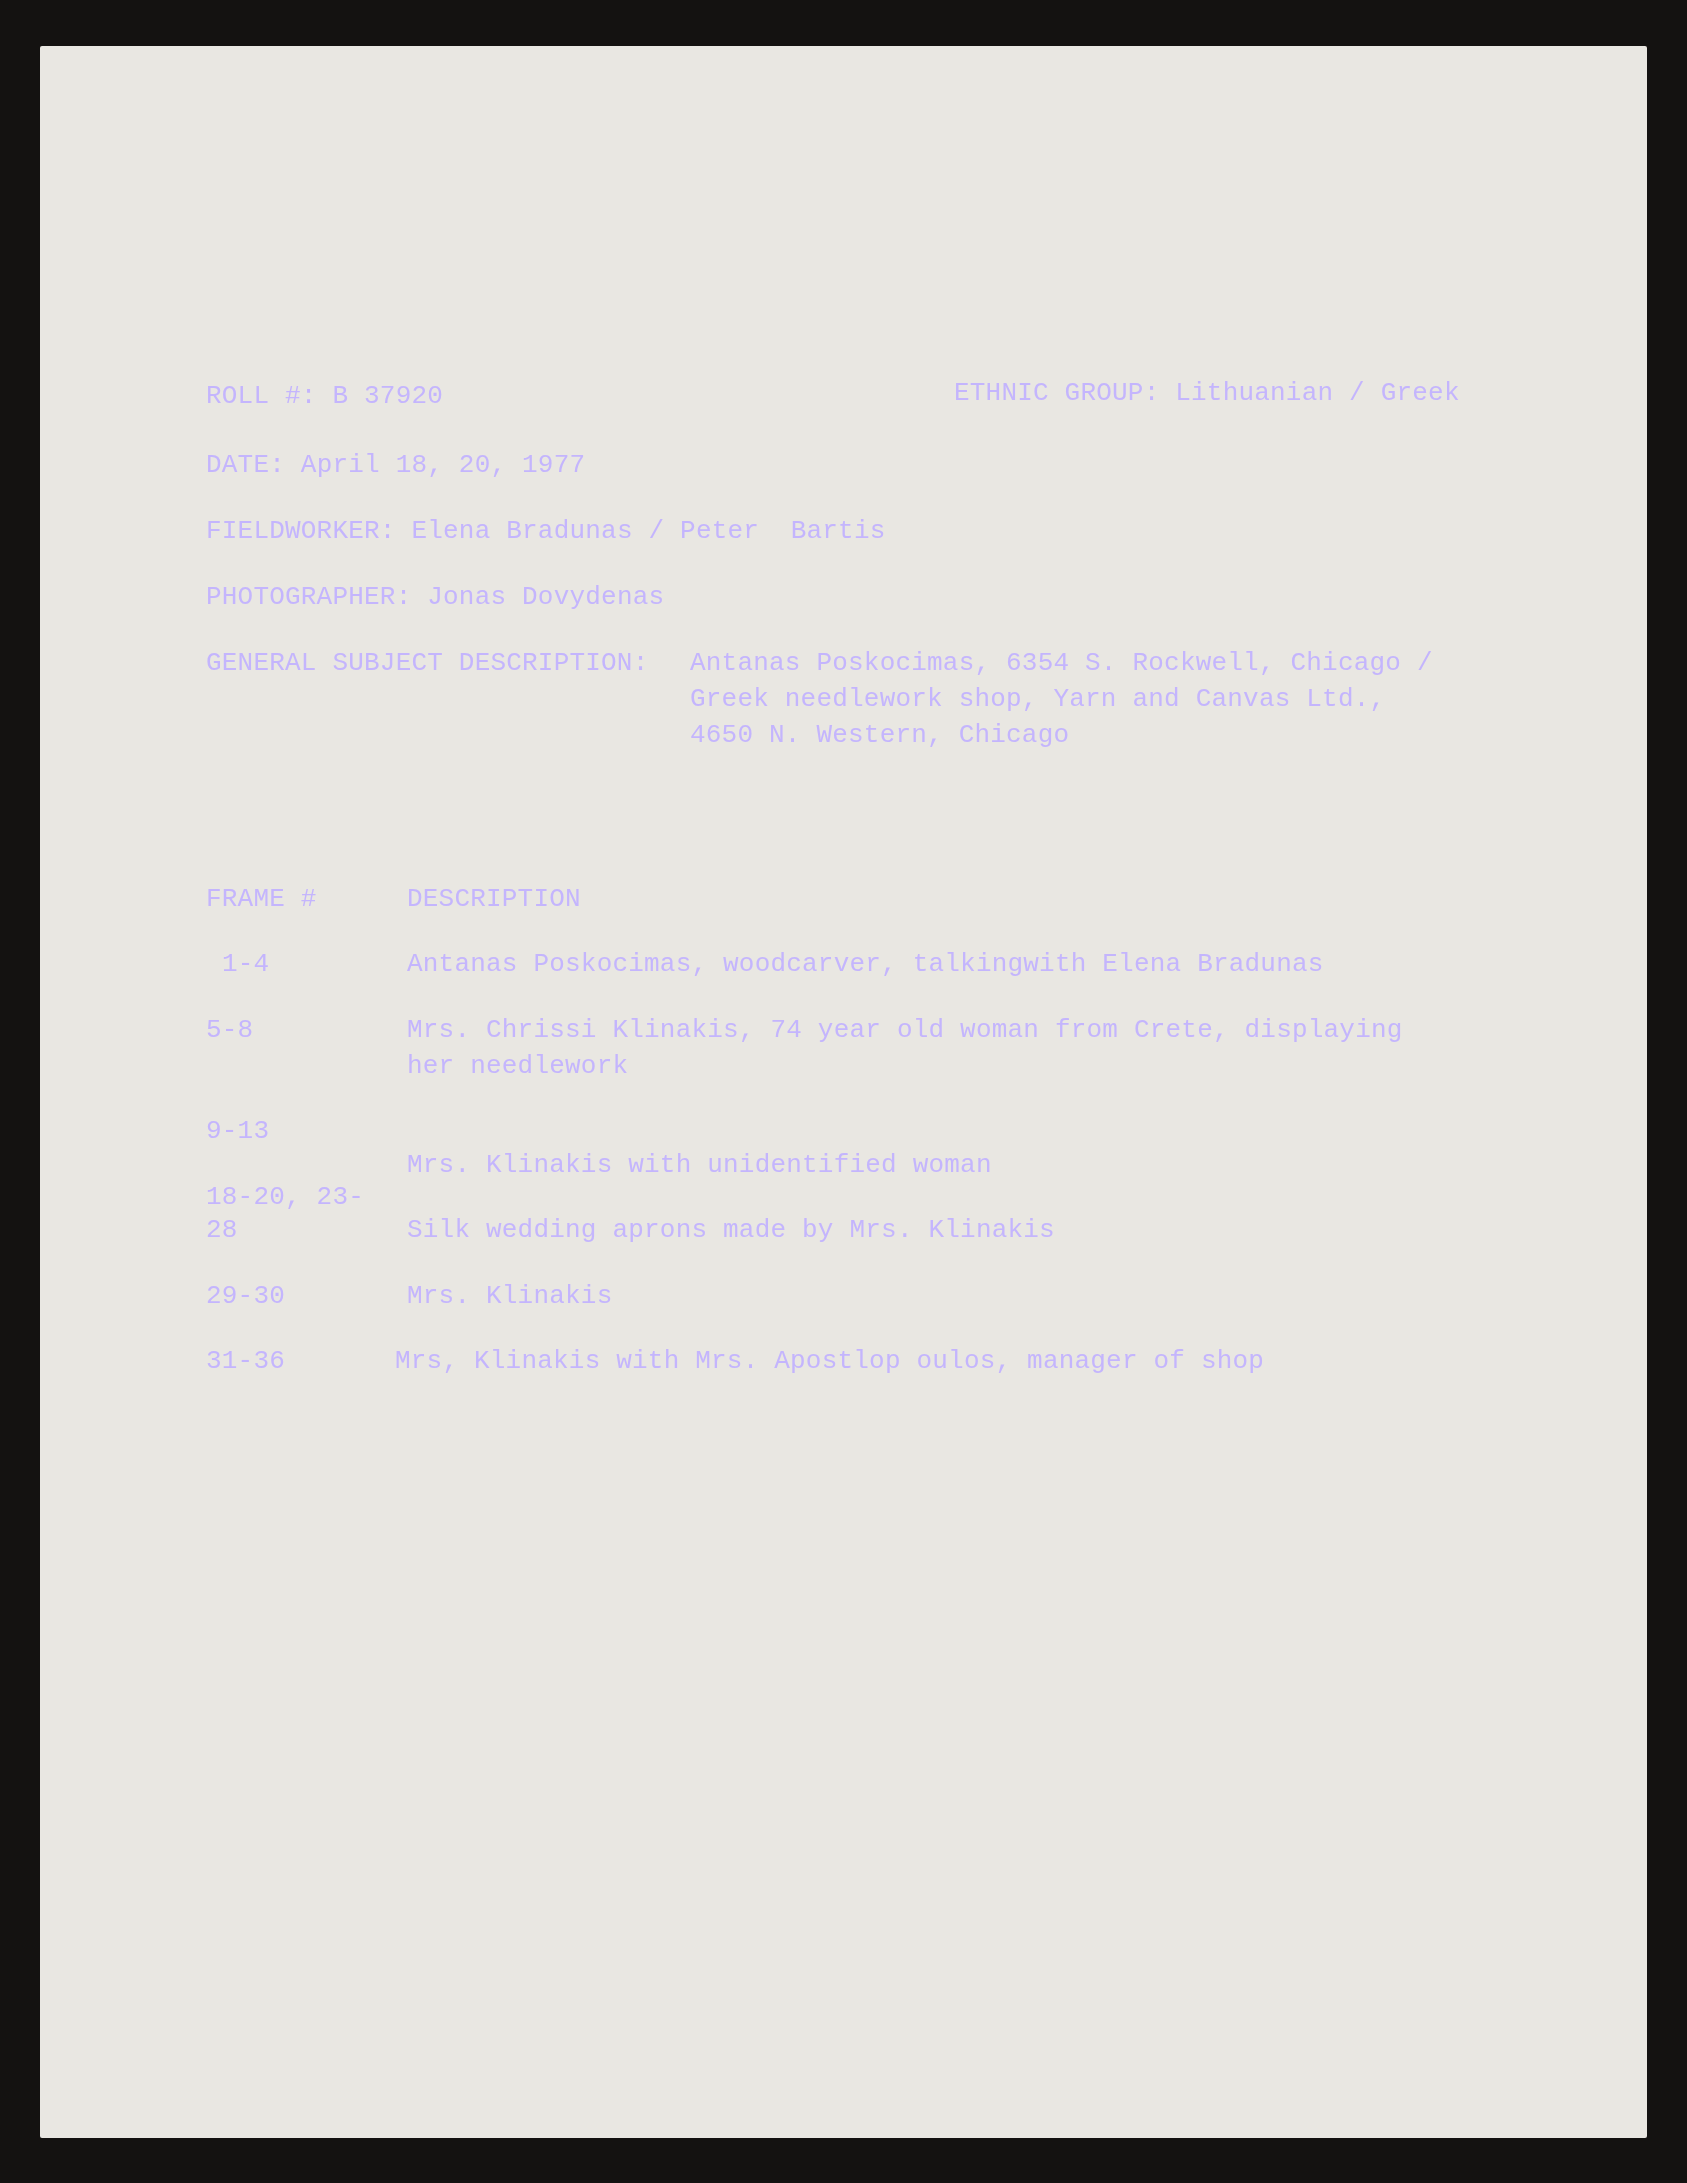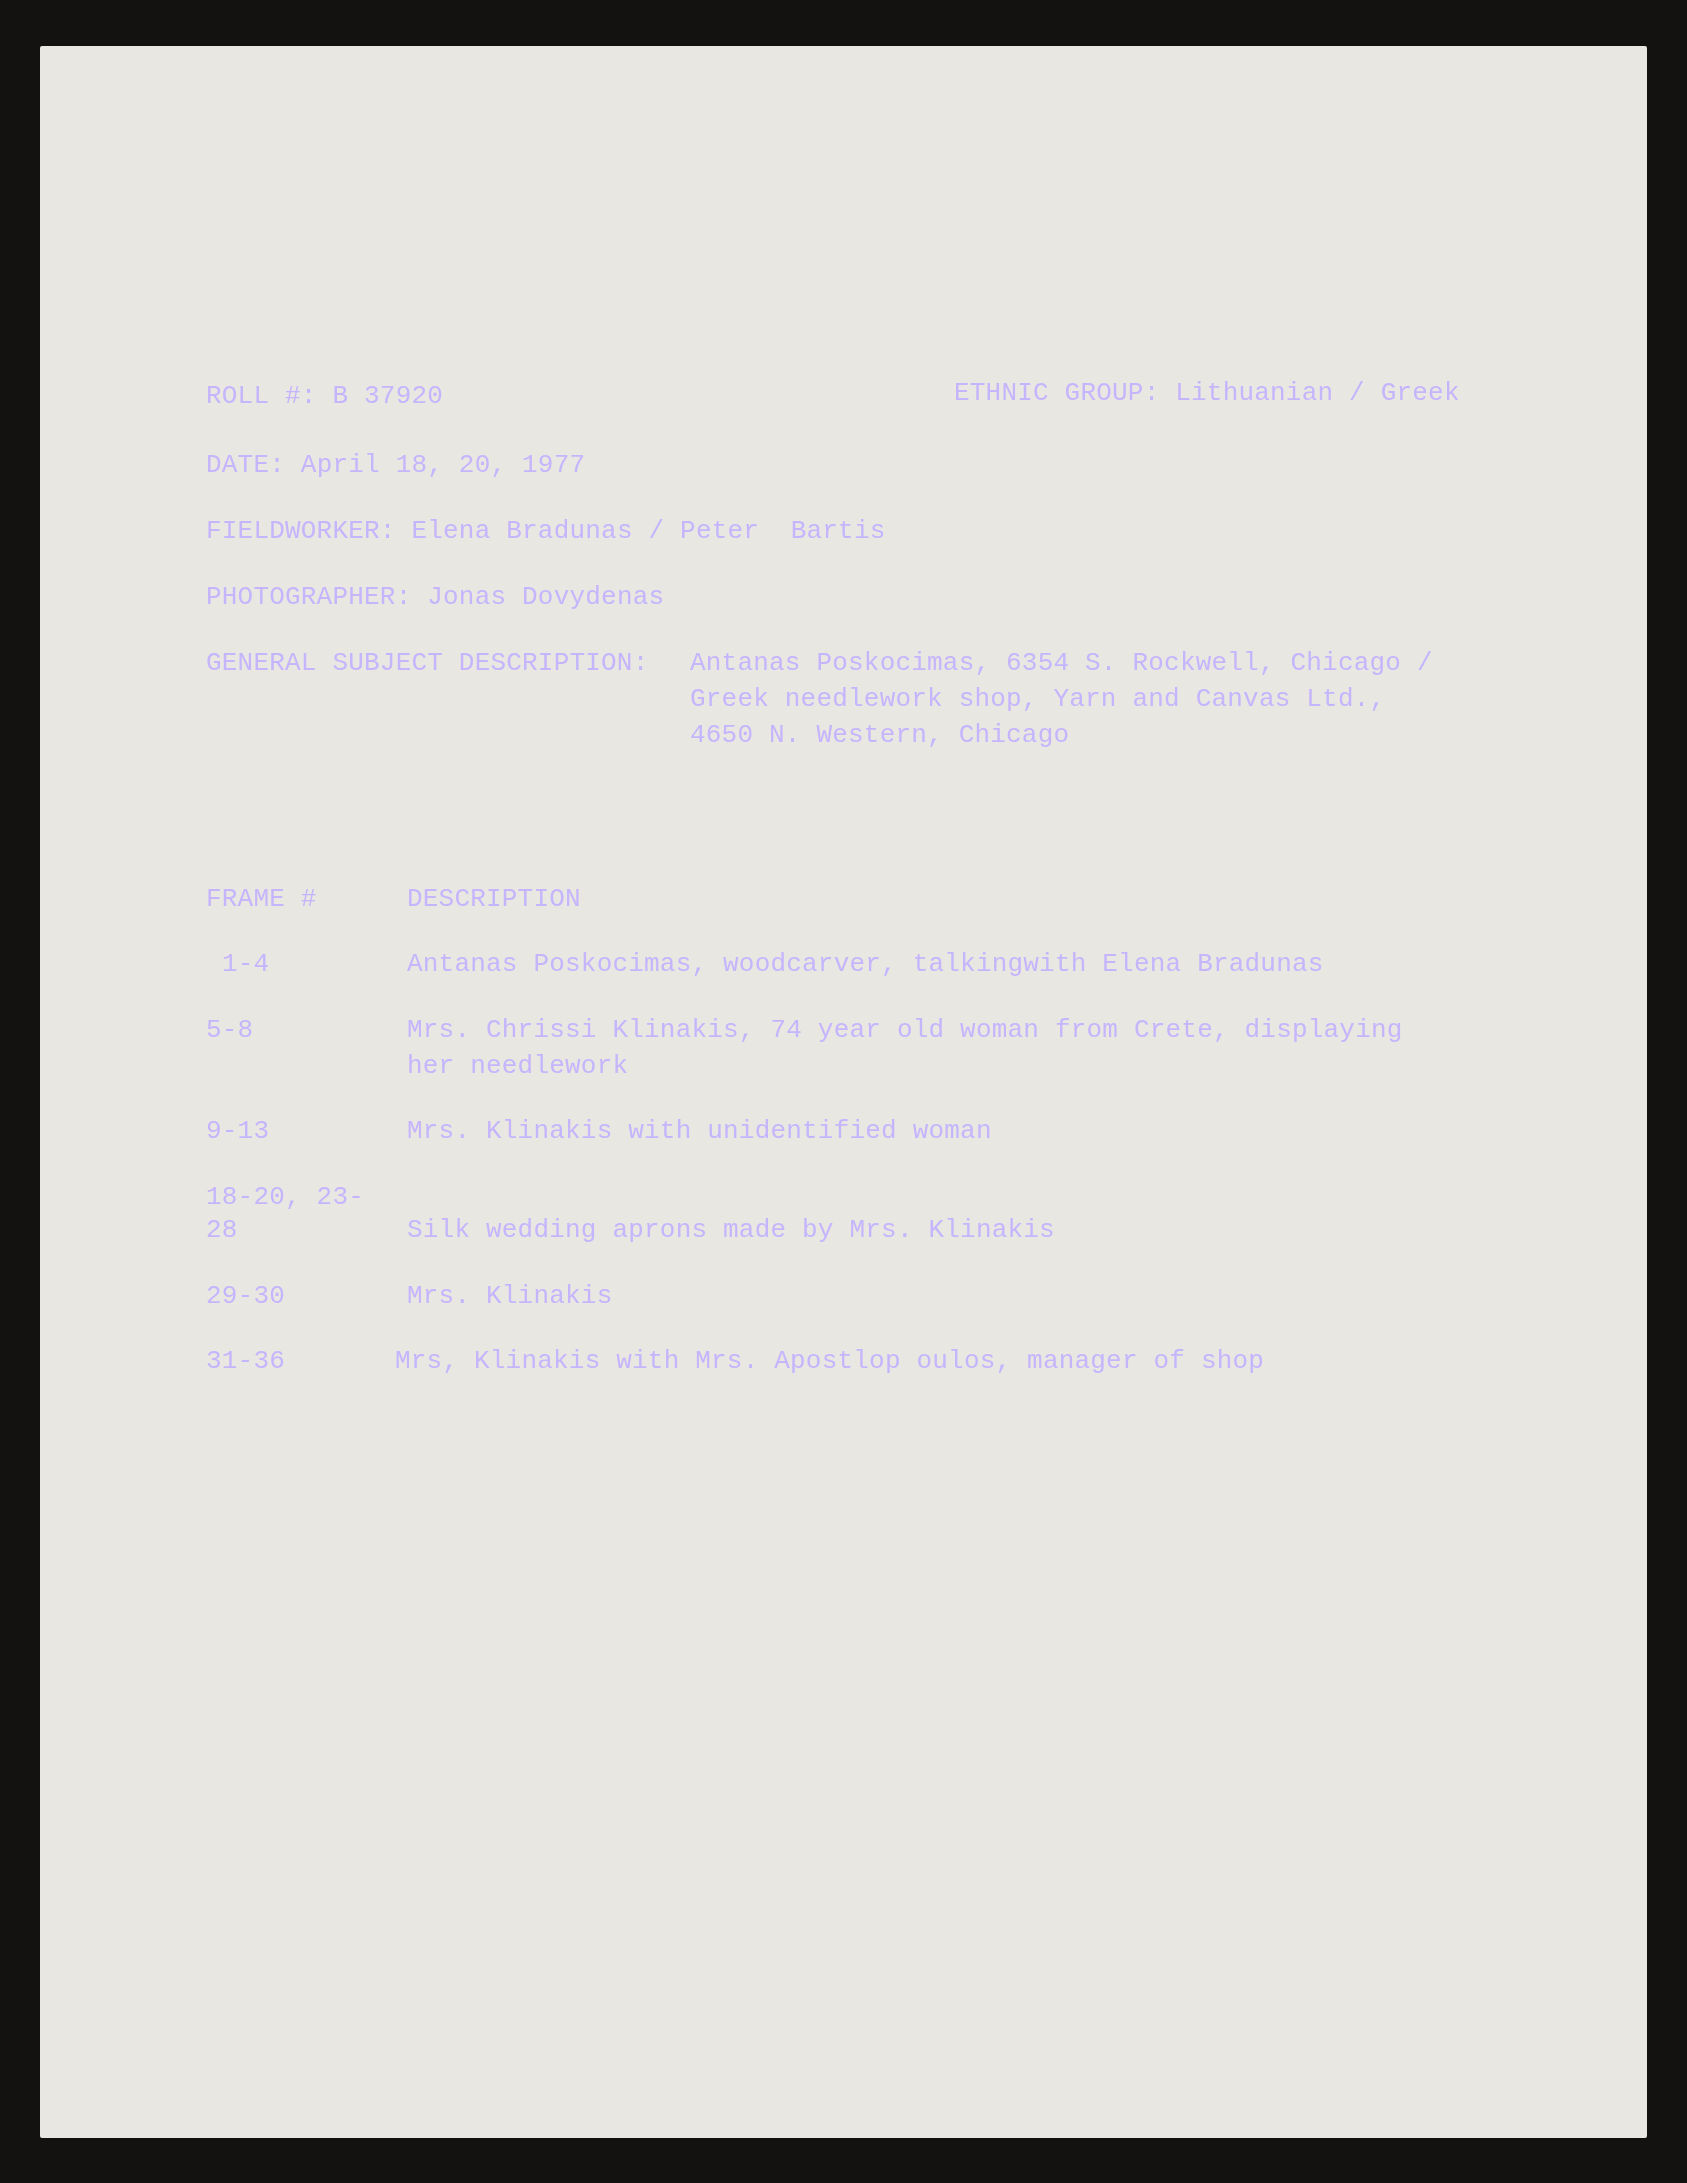--- a/index.html
+++ b/index.html
@@ -61,21 +61,21 @@
 </div>
 
 <div>
   <div class="doc-text" style="left:206px; top:1012px;">5-8</div>
   <div class="doc-text" style="left:407px; top:1012px;">Mrs. Chrissi Klinakis, 74 year old woman from Crete, displaying</div>
   <div class="doc-text" style="left:407px; top:1048px;">her needlework</div>
 </div>
 
 <div>
   <div class="doc-text" style="left:206px; top:1113px;">9-13</div>
-  <div class="doc-text" style="left:407px; top:1113px;text-align:right;">Mrs. Klinakis with unidentified woman</div>
+  <div class="doc-text" style="left:407px; top:1147px;text-align:right;">Mrs. Klinakis with unidentified woman</div>
 </div>
 
 <div>
   <div class="doc-text" style="left:206px; top:1179px;">18-20, 23-</div>
   <div class="doc-text" style="left:206px; top:1212px;">28</div>
   <div class="doc-text" style="left:407px; top:1212px;">Silk wedding aprons made by Mrs. Klinakis</div>
 </div>
 
 <div>
   <div class="doc-text" style="left:206px; top:1278px;text-align:right;">29-30</div>

